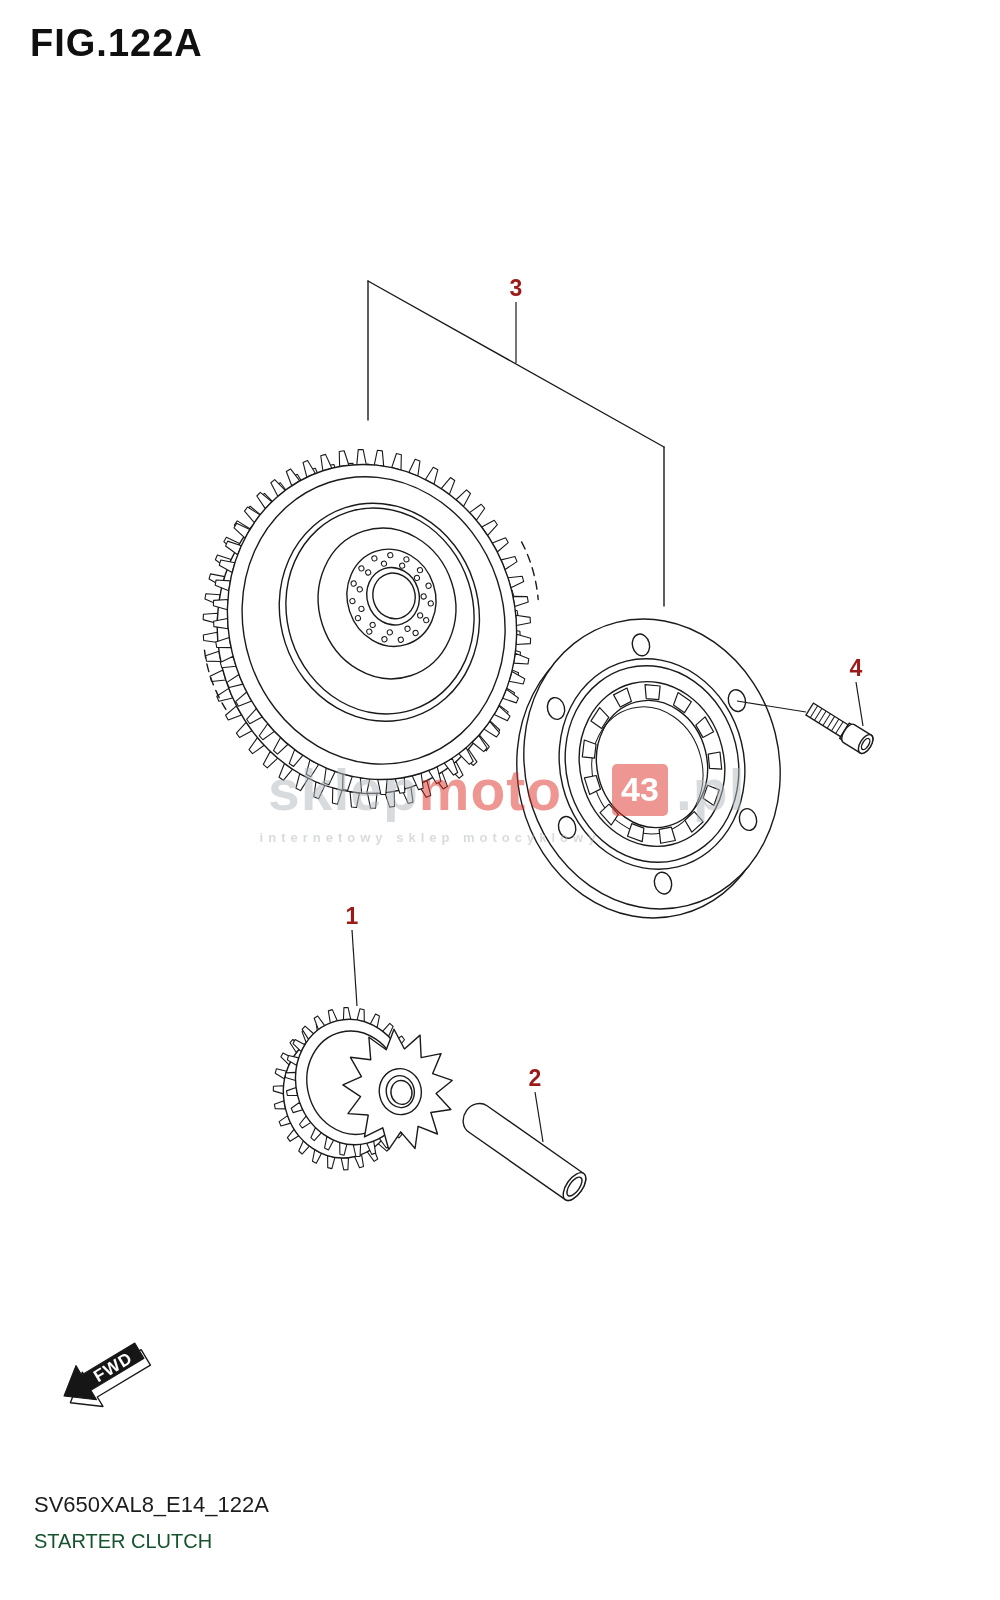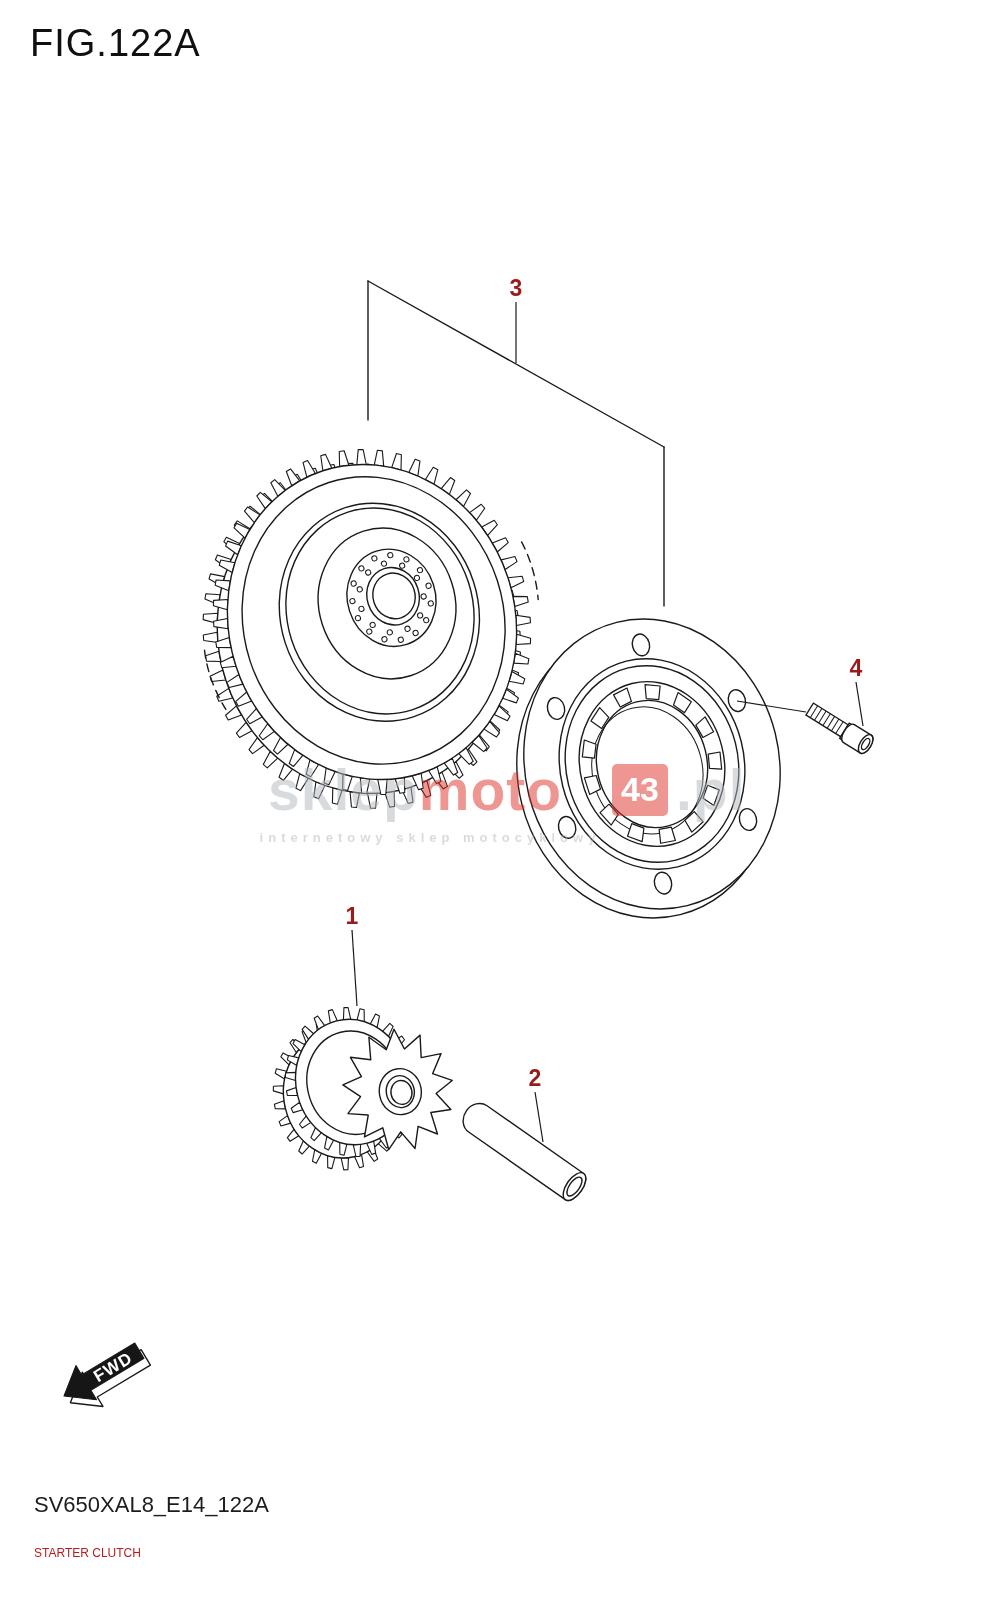--- a/index.html
+++ b/index.html
@@ -1,21 +1,21 @@
 <!DOCTYPE html>
 <html><head>
 <meta charset="utf-8">
 <style>
   html,body{margin:0;padding:0;background:#ffffff;}
   .page{position:relative;width:1000px;height:1600px;background:#fff;overflow:hidden;
         font-family:"Liberation Sans",sans-serif;}
-  .title{position:absolute;left:30px;top:22px;font-size:38px;font-weight:normal;
+  .title{position:absolute;left:30px;top:22px;font-size:38px;font-weight:bold;
          letter-spacing:1px;color:#101010;}
   .footer-code{position:absolute;left:34px;top:1492px;font-size:22px;color:#1c1c1c;}
-  .footer-name{position:absolute;left:34px;top:1530px;font-size:12px;color:#b91c1c;margin-top:16px;}
+  .footer-name{position:absolute;left:34px;top:1530px;font-size:20px;color:#14532d;}
   svg.diagram{position:absolute;left:0;top:0;width:1000px;height:1600px;}
   .ln{fill:none;stroke:#1a1a1a;stroke-width:1.4;stroke-linecap:round;}
   .thin{fill:none;stroke:#1a1a1a;stroke-width:1;}
   .fw{fill:#fff;stroke:#1a1a1a;stroke-width:1.4;stroke-linejoin:round;}
   .teeth polygon{fill:#fff;stroke:#1a1a1a;stroke-width:1.1;stroke-linejoin:round;}
   .win polygon{fill:#fff;stroke:#1a1a1a;stroke-width:1.2;stroke-linejoin:round;}
   .dots circle{fill:none;stroke:#1a1a1a;stroke-width:1;}
   .dash{stroke-dasharray:8 6;}
   .cline{stroke:#1a1a1a;stroke-width:1.2;fill:none;}
   .callout{font-family:"Liberation Sans",sans-serif;font-size:23px;font-weight:bold;}

